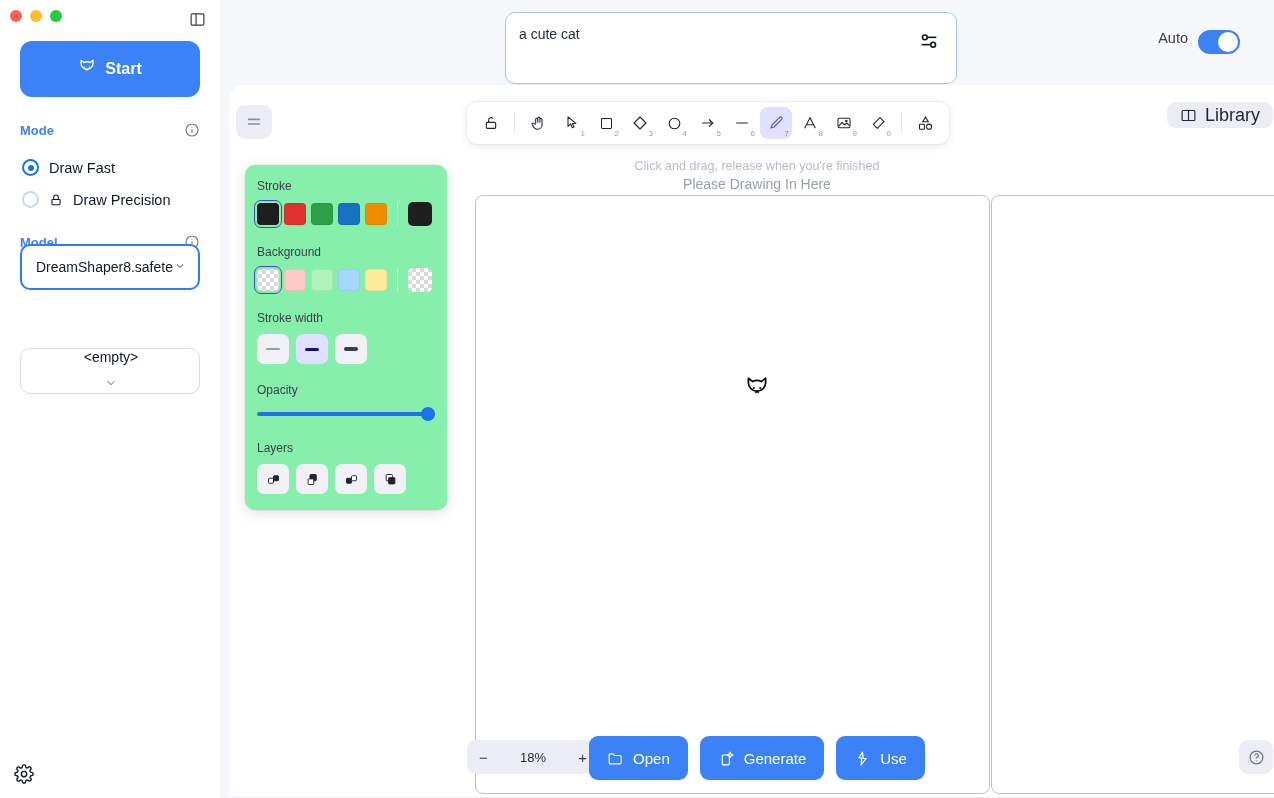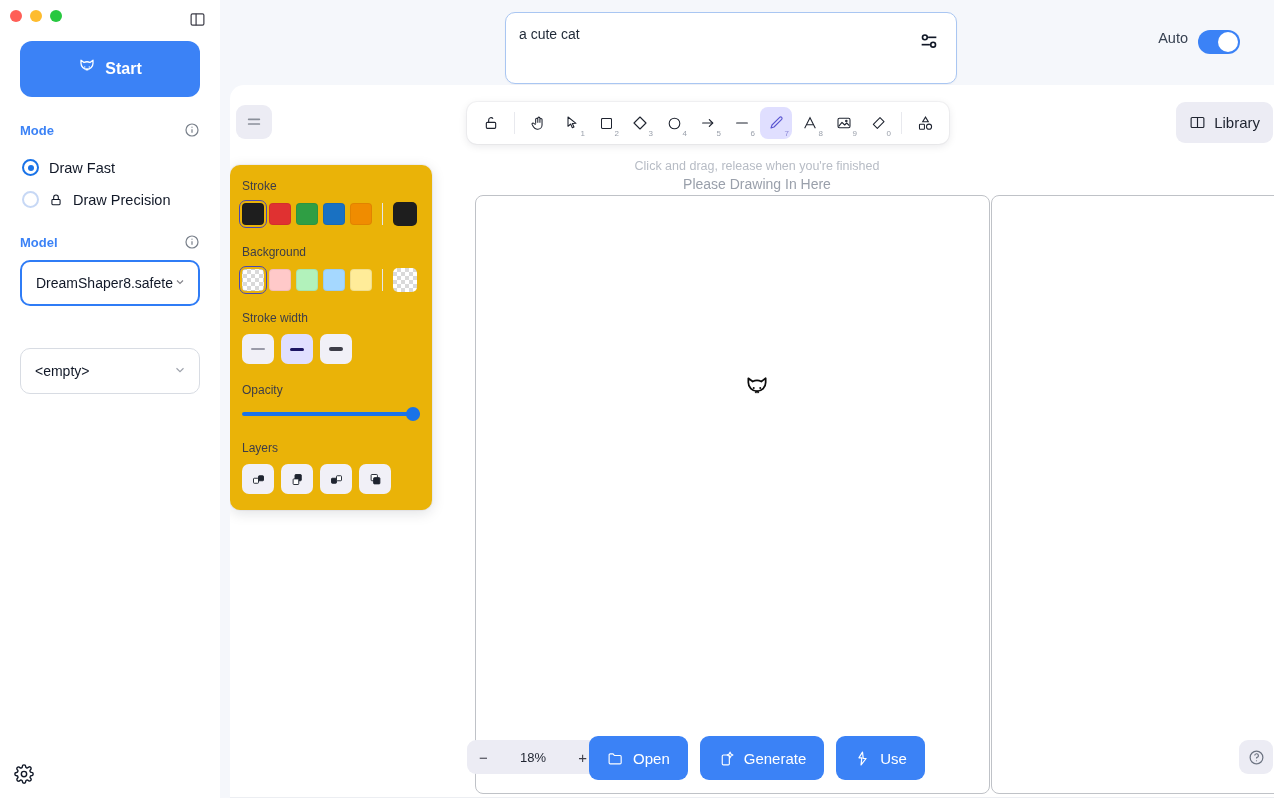--- a/index.html
+++ b/index.html
@@ -171,24 +171,24 @@
   }
   .tool.active { background: #e0dfff; }
   .tool .num {
     position: absolute; right: 3px; bottom: 1px;
     font-size: 8px; color: #9aa0ab;
   }
   .tsep { width: 1px; height: 22px; background: #e8e9ee; margin: 0 5px; }
 
   .library-btn {
     position: absolute; top: 17px; right: 11px;
-    height: 41px; padding: 0 13px;
+    height: 26px; padding: 0 13px;
     background: #ececf4; border-radius: 9px;
     display: flex; align-items: center; gap: 8px;
-    font-size: 15px; color: #1f2430;
+    font-size: 18px; color: #1f2430;
     cursor: pointer;
   }
 
   
   .hint1 {
     position: absolute; top: 74px; left: 0; width: 1054px;
     text-align: center;
     font-size: 12.5px; color: #b7bcc5;
   }
   .hint2 {
@@ -210,23 +210,23 @@
   .canvas-center {
     position: absolute; top: 290px; left: 0; width: 1054px;
     display: flex; align-items: center; justify-content: center;
     gap: 12px;
     font-size: 26px; font-weight: bold; color: #0c0c0c;
     pointer-events: none;
   }
 
   
   .props {
-    position: absolute; top: 80px; left: 0;
+    position: absolute; top: 80px; left: 15px;
     width: 202px;
-    background: #eab308;
+    background: #86efac;
     border-radius: 10px;
     box-shadow: 0 3px 14px rgba(16,24,40,.13), 0 0 0 1px rgba(16,24,40,.04);
     padding: 14px 12px 16px 12px;
     z-index: 6;
   }
   .props h4 {
     font-size: 12px; font-weight: normal; color: #3d3d48;
     margin-bottom: 9px;
   }
   .props h4.sp { margin-top: 19px; }
@@ -383,41 +383,41 @@
       <span class="title">Model</span>
       <span class="info-icon">
         <svg width="16" height="16" viewBox="0 0 24 24" fill="none" stroke="#4b5563" stroke-width="1.8">
           <circle cx="12" cy="12" r="9"></circle>
             <line x1="12" y1="11" x2="12" y2="16"></line>
             <circle cx="12" cy="7.8" r="0.9" fill="#4b5563" stroke="none"></circle>
         </svg>
       </span>
     </div>
 
-    <div class="select-box focused" style="top:260px;">
+    <div class="select-box focused" style="top:244px;">
       <span class="val">DreamShaper8.safete</span>
       <span class="chev">
         <svg width="12" height="12" viewBox="0 0 24 24" fill="none" stroke="#3d3d48" stroke-width="2.2">
             <polyline points="6 9 12 15 18 9"></polyline>
           </svg>
       </span>
     </div>
 
     <div class="section-head" style="top:322px;margin-top:43px;">
       <span class="title">LoRA</span>
       <span class="info-icon">
         <svg width="16" height="16" viewBox="0 0 24 24" fill="none" stroke="#4b5563" stroke-width="1.8">
           <circle cx="12" cy="12" r="9"></circle>
             <line x1="12" y1="11" x2="12" y2="16"></line>
             <circle cx="12" cy="7.8" r="0.9" fill="#4b5563" stroke="none"></circle>
         </svg>
       </span>
     </div>
 
-    <div class="select-box" style="top:348px;">
+    <div class="select-box" style="top:348px;flex-direction:column;">
       <span class="val">&lt;empty&gt;</span>
       <span class="chev">
         <svg width="14" height="14" viewBox="0 0 24 24" fill="none" stroke="#6b7280" stroke-width="2">
             <polyline points="6 9 12 15 18 9"></polyline>
           </svg>
       </span>
     </div>
 
     <div class="gear-btn">
       <svg width="20" height="20" viewBox="0 0 24 24" fill="none" stroke="#111827" stroke-width="1.7">

